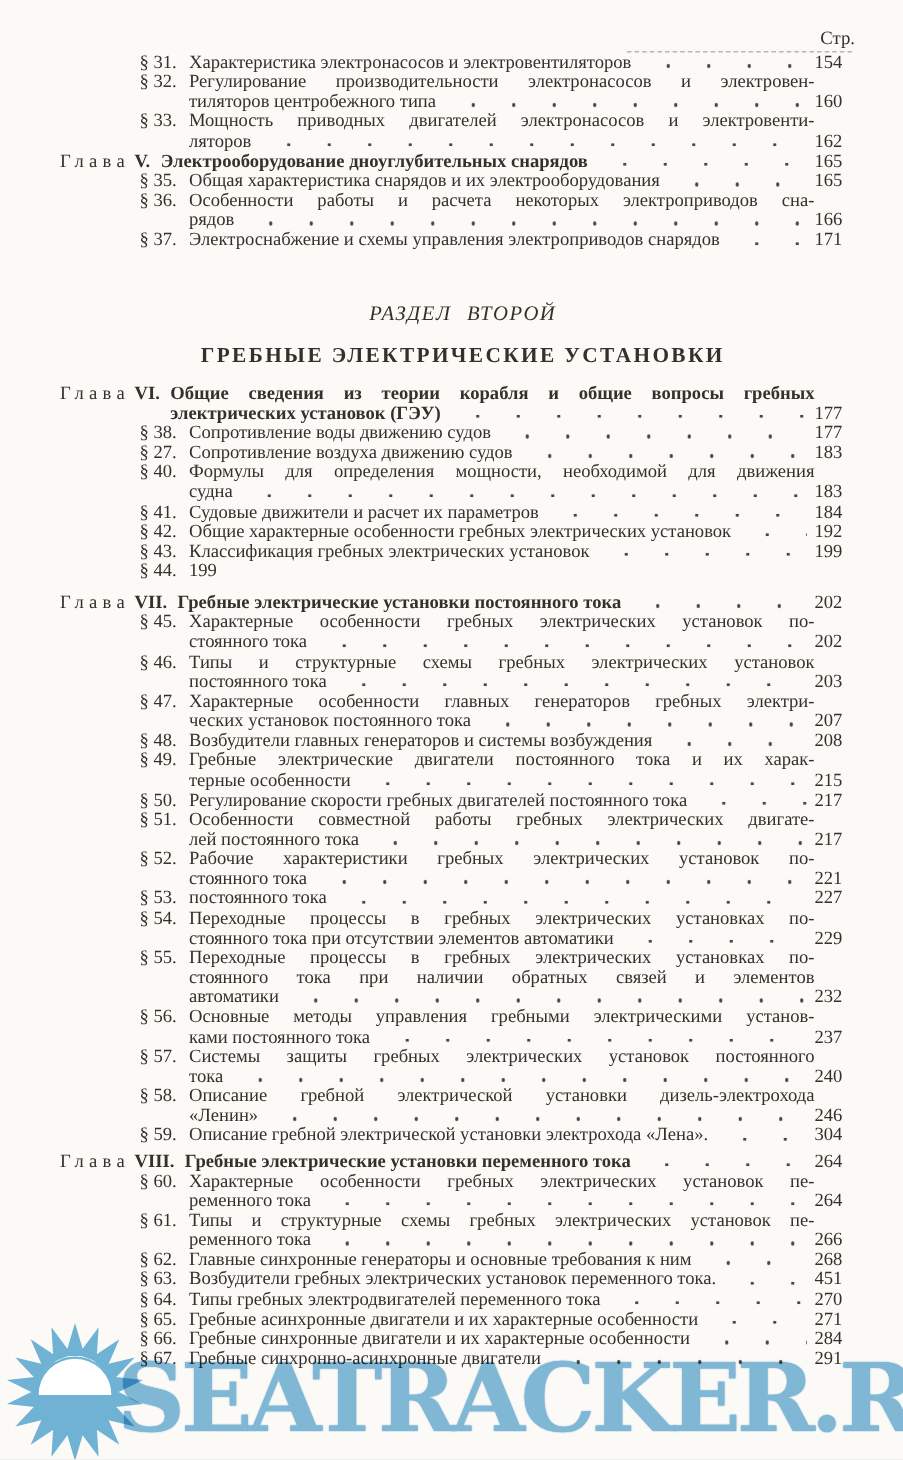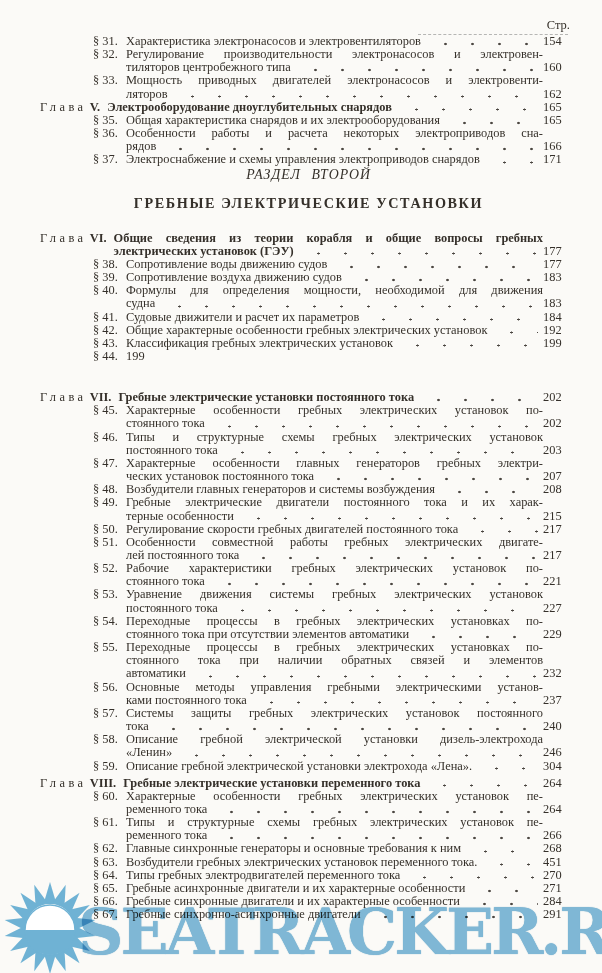--- a/index.html
+++ b/index.html
@@ -25,26 +25,26 @@
   .txt { flex:1; min-width:0; }
   .line.j { text-align:justify; text-align-last:justify; }
   .line.last { display:flex; }
   .line.last .t { white-space:nowrap; }
   .leader { flex:1; min-width:0; margin:0 5px 2.5px 9px;
     background-image:radial-gradient(circle, rgba(55,50,45,.9) 1px, rgba(0,0,0,0) 1.35px);
     background-size:27px 3.5px; background-repeat:repeat-x; background-position:2px 100%; }
   .pg { flex:none; width:34px; align-self:flex-end; }
 
   
-  .part { text-align:center; }
+  .part { text-align:center; margin-top:34px; }
   .kicker { font-style:italic; font-size:13.8px; letter-spacing:1px; word-spacing:6px; }
   .ptitle { font-weight:bold; font-size:14.2px; letter-spacing:1.6px; margin-top:12px; }
 
-  .block-b { margin-top:20px; }
-  .block-c { margin-top:28px;font-family:Liberation Serif, serif; }
+  .block-b { margin-top:10px; }
+  .block-c { margin-top:8px;font-family:Liberation Serif, serif; }
   .block-d { margin-top:4px; }
 
   
   .wm { position:absolute; left:0; top:0; width:602px; height:973px; pointer-events:none; }
   .wm-sun { position:absolute; left:2px; top:880px; }
   .wm-text {
     position:absolute; left:78px; top:901px;
     font-family:"DejaVu Serif", serif; font-weight:bold;
     font-size:63px; line-height:63px; letter-spacing:-3px;
     color:#6fb2d8; opacity:.88; mix-blend-mode:multiply;
@@ -159,21 +159,21 @@
           <span class="lbl">§ 38.</span>
           <div class="txt">
             <div class="line last">
               <span class="t">Сопротивление воды движению судов</span>
               <span class="leader"></span>
             </div>
           </div>
           <span class="pg">177</span>
         </div>
         <div class="entry section">
-          <span class="lbl">§ 39.</span>
+          <span class="lbl">§ 27.</span>
           <div class="txt">
             <div class="line last">
               <span class="t">Сопротивление воздуха движению судов</span>
               <span class="leader"></span>
             </div>
           </div>
           <span class="pg">183</span>
         </div>
         <div class="entry section">
           <span class="lbl">§ 40.</span>
@@ -314,21 +314,20 @@
             <div class="line last">
               <span class="t">стоянного тока</span>
               <span class="leader"></span>
             </div>
           </div>
           <span class="pg">221</span>
         </div>
         <div class="entry section">
           <span class="lbl">§ 53.</span>
           <div class="txt">
-            <div class="line j">Уравнение движения системы гребных электрических установок</div>
             <div class="line last">
               <span class="t">постоянного тока</span>
               <span class="leader"></span>
             </div>
           </div>
           <span class="pg">227</span>
         </div>
         <div class="entry section">
           <span class="lbl">§ 54.</span>
           <div class="txt">

